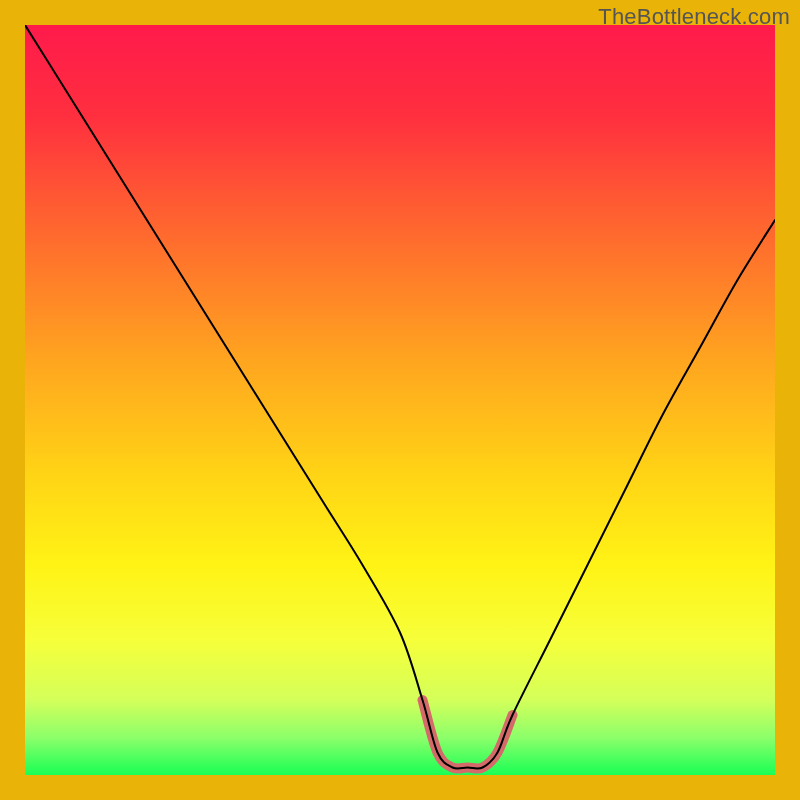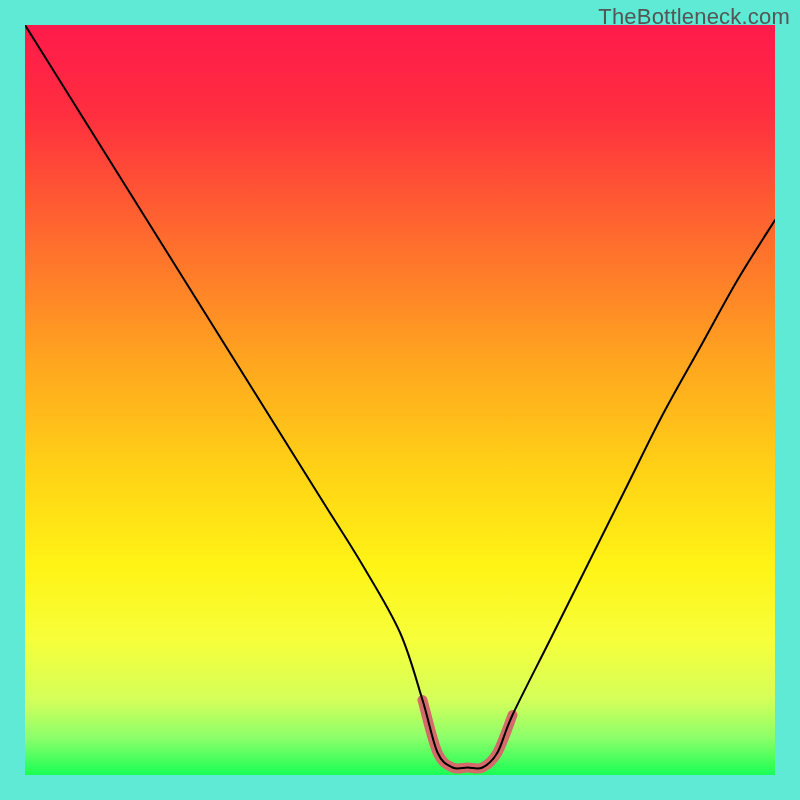--- a/index.html
+++ b/index.html
@@ -8,21 +8,21 @@
     width: 800px;
     height: 800px;
     background: #000;
     overflow: hidden;
     font-family: Arial, Helvetica, sans-serif;
   }
   .frame {
     position: relative;
     width: 800px;
     height: 800px;
-    background: #5eead4;
+    background: #eab308;
   }
   .plot-area {
     position: absolute;
     left: 25px;
     top: 25px;
     width: 750px;
     height: 750px;
     overflow: hidden;
   }
   .gradient-bg {

